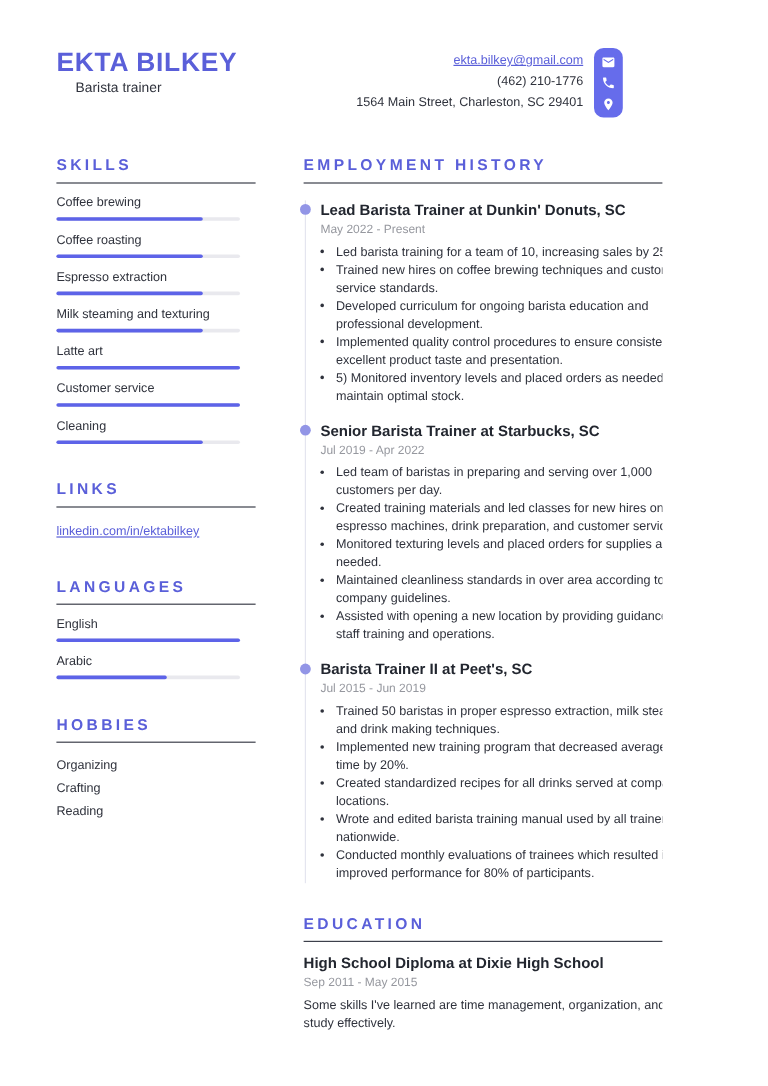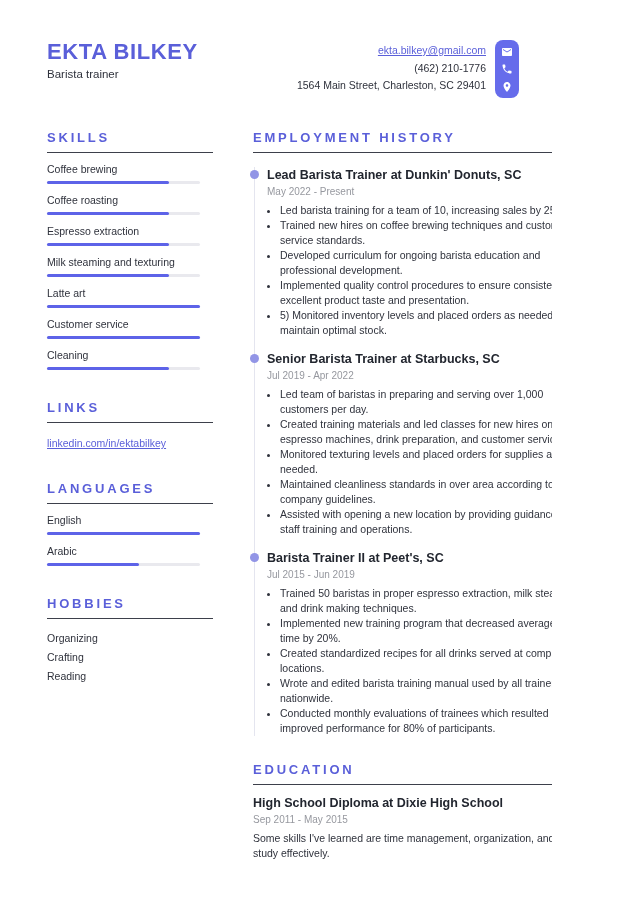--- a/index.html
+++ b/index.html
@@ -7,21 +7,21 @@
     --rail-bg:#666ceb; --dot:#9295e6; --tl-line:#e4e5ef;
     --rule:#3d404b; --text:#2f323c; --title:#22262f; --muted:#96989f;
   }
   *{box-sizing:border-box;}
   body{margin:0;background:#fff;font-family:"Liberation Sans",sans-serif;}
   .page{width:552px;height:905px;background:#fff;padding:40px 33px 0 47px;overflow:hidden;}
 
   
   header{display:flex;justify-content:space-between;align-items:flex-start;}
   .name{margin:0;font-size:22px;font-weight:bold;letter-spacing:.6px;color:var(--accent);line-height:1.05;}
-  .subtitle{font-size:11.5px;color:var(--text);margin-top:5px;}
+  .subtitle{font-size:11.5px;color:var(--text);margin-top:5px;margin-left:16px;}
   .contact{display:flex;gap:9px;}
   .contact-lines{text-align:right;font-size:10.5px;color:var(--text);line-height:17.5px;padding-top:2px;}
   .email{color:var(--accent);text-decoration:underline;display:block;cursor:pointer;}
   .icon-rail{width:24px;height:58px;background:var(--rail-bg);border-radius:8px;display:flex;flex-direction:column;align-items:center;justify-content:space-evenly;flex:0 0 auto;}
   .rail-icon{display:flex;align-items:center;justify-content:center;width:12px;height:12px;}
 
   
   .columns{display:flex;margin-top:32px;}
   aside{width:166px;flex:0 0 166px;margin-right:40px;}
   main{width:340px;flex:0 0 340px;}

